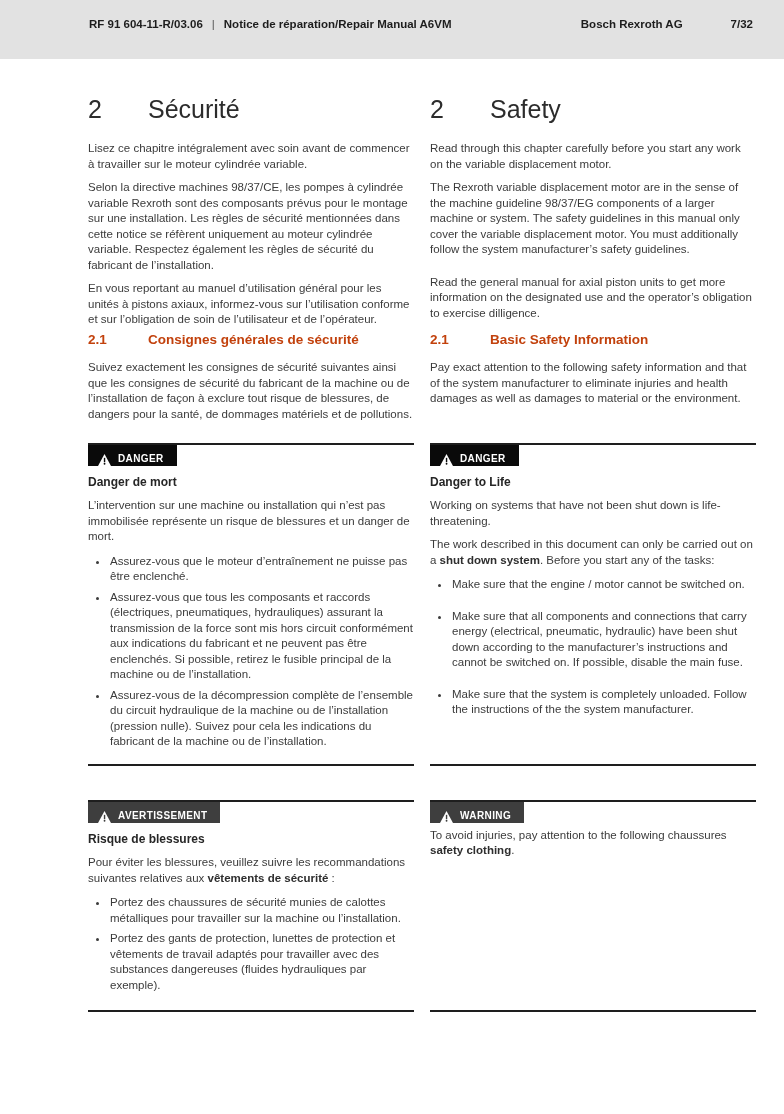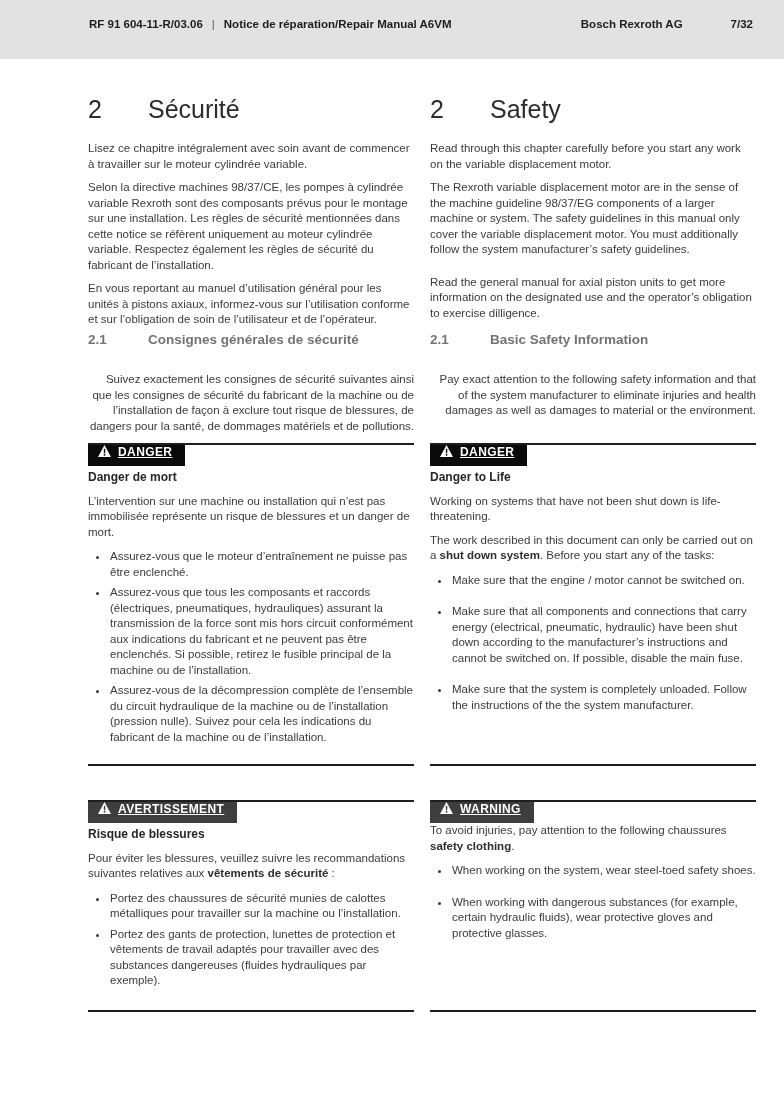--- a/index.html
+++ b/index.html
@@ -20,30 +20,30 @@
   .col-right{left:430px;}
 
   .chapter{position:absolute;top:94px;left:0;right:0;}
   .chapter-title{display:flex;font-size:25px;line-height:30px;color:#2c2c2c;font-weight:400;}
   .chapter-num{width:60px;flex:0 0 60px;}
   .intro{margin-top:17px;}
   p{margin:0 0 8px 0;}
   .gap-before{margin-top:17px;}
 
   .section21{position:absolute;top:331px;left:0;right:0;}
-  .section-head{display:flex;font-size:13.5px;font-weight:bold;color:#737373;line-height:17px;}
+  .section-head{display:flex;font-size:13.5px;font-weight:bold;color:#c2410c;line-height:17px;}
   .section-num{width:60px;flex:0 0 60px;}
-  .section21 p{margin-top:24px;margin-bottom:0;text-align:right;}
+  .section21 p{margin-top:12px;margin-bottom:0;}
 
   
   .alert{position:absolute;left:0;right:0;border-top:2px solid #1e1e1e;border-bottom:2px solid #1e1e1e;box-sizing:border-box;}
   .alert-danger-pos{top:443px;height:323px;}
   .alert-warning-pos{top:800px;height:212px;}
-  .banner{display:inline-flex;align-items:flex-start;gap:7px;height:21px;box-sizing:border-box;
-        padding:0 13px 0 10px;color:#ffffff;font-size:12px;font-weight:bold;letter-spacing:.4px;text-decoration:underline;}
+  .banner{display:inline-flex;align-items:flex-end;gap:7px;height:21px;box-sizing:border-box;
+        padding:0 13px 0 10px;color:#ffffff;font-size:10px;font-weight:bold;letter-spacing:.4px;}
   .banner-danger{background:#0a0a0a;}
   .banner-warning{background:#3e3e3e;}
   .alert-heading{font-weight:bold;font-size:12px;color:#262626;margin-top:4px;margin-bottom:8px;}
   .alert p{margin:0 0 8px 0;}
 
   ul{margin:9px 0 0 0;padding:0 0 0 21px;list-style:disc;}
   li{margin:0 0 5px 0;padding-left:1px;}
   ul.spaced li{margin-bottom:16px;}
 
   b,strong{color:#2e2e2e;}
@@ -171,21 +171,17 @@
     <div class="alert alert-warning-pos">
       <div class="banner banner-warning">
         <svg class="tri" width="13" height="12" viewBox="0 0 24 22">
           <path d="M12 0 L24 22 H0 Z" fill="#ffffff"></path>
           <rect x="10.8" y="7" width="2.6" height="8" fill="#3e3e3e"></rect>
           <circle cx="12.1" cy="18" r="1.7" fill="#3e3e3e"></circle>
         </svg>
         <span>WARNING</span>
       </div>
       <p><span>To avoid injuries, pay attention to the following chaussures </span><strong>safety clothing</strong><span>.</span></p>
-      <ul class="spaced">
-        <li>When working on the system, wear steel-toed safety shoes.</li>
-        <li>When working with dangerous substances (for example, certain hydraulic fluids), wear protective gloves and protective glasses.</li>
-      </ul>
     </div>
 
   </div>
 
 </div>
 
 </body></html>

